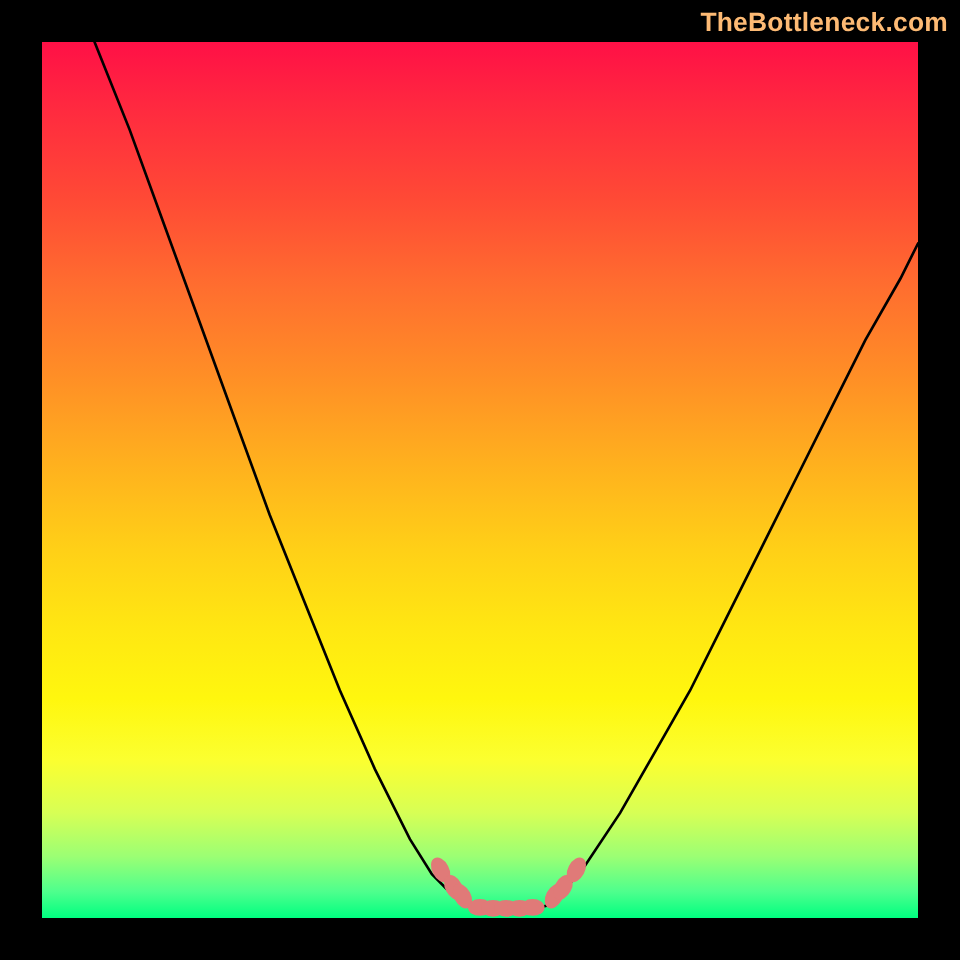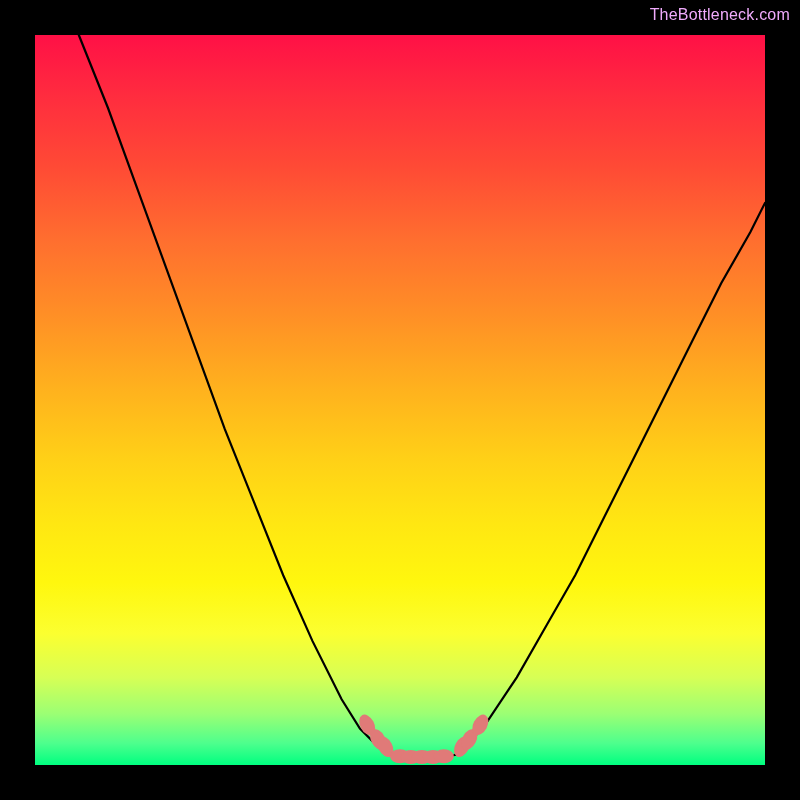--- a/index.html
+++ b/index.html
@@ -41,23 +41,23 @@
       #d7ff55 88%,
       #9bff74 93%,
       #4eff8d 97%,
       #00ff80 100%
     );
   }
   .watermark {
     position: absolute;
     top: 6px;
     right: 10px;
-    color: #f0abfc;
-    font-size: 16px;
-    font-weight: 400;
+    color: #fdba74;
+    font-size: 22px;
+    font-weight: 700;
     letter-spacing: 0.2px;
     pointer-events: none;
   }
   svg.curve {
     position: absolute;
     left: 0;
     top: 0;
     width: 730px;
     height: 730px;
     overflow: visible;

